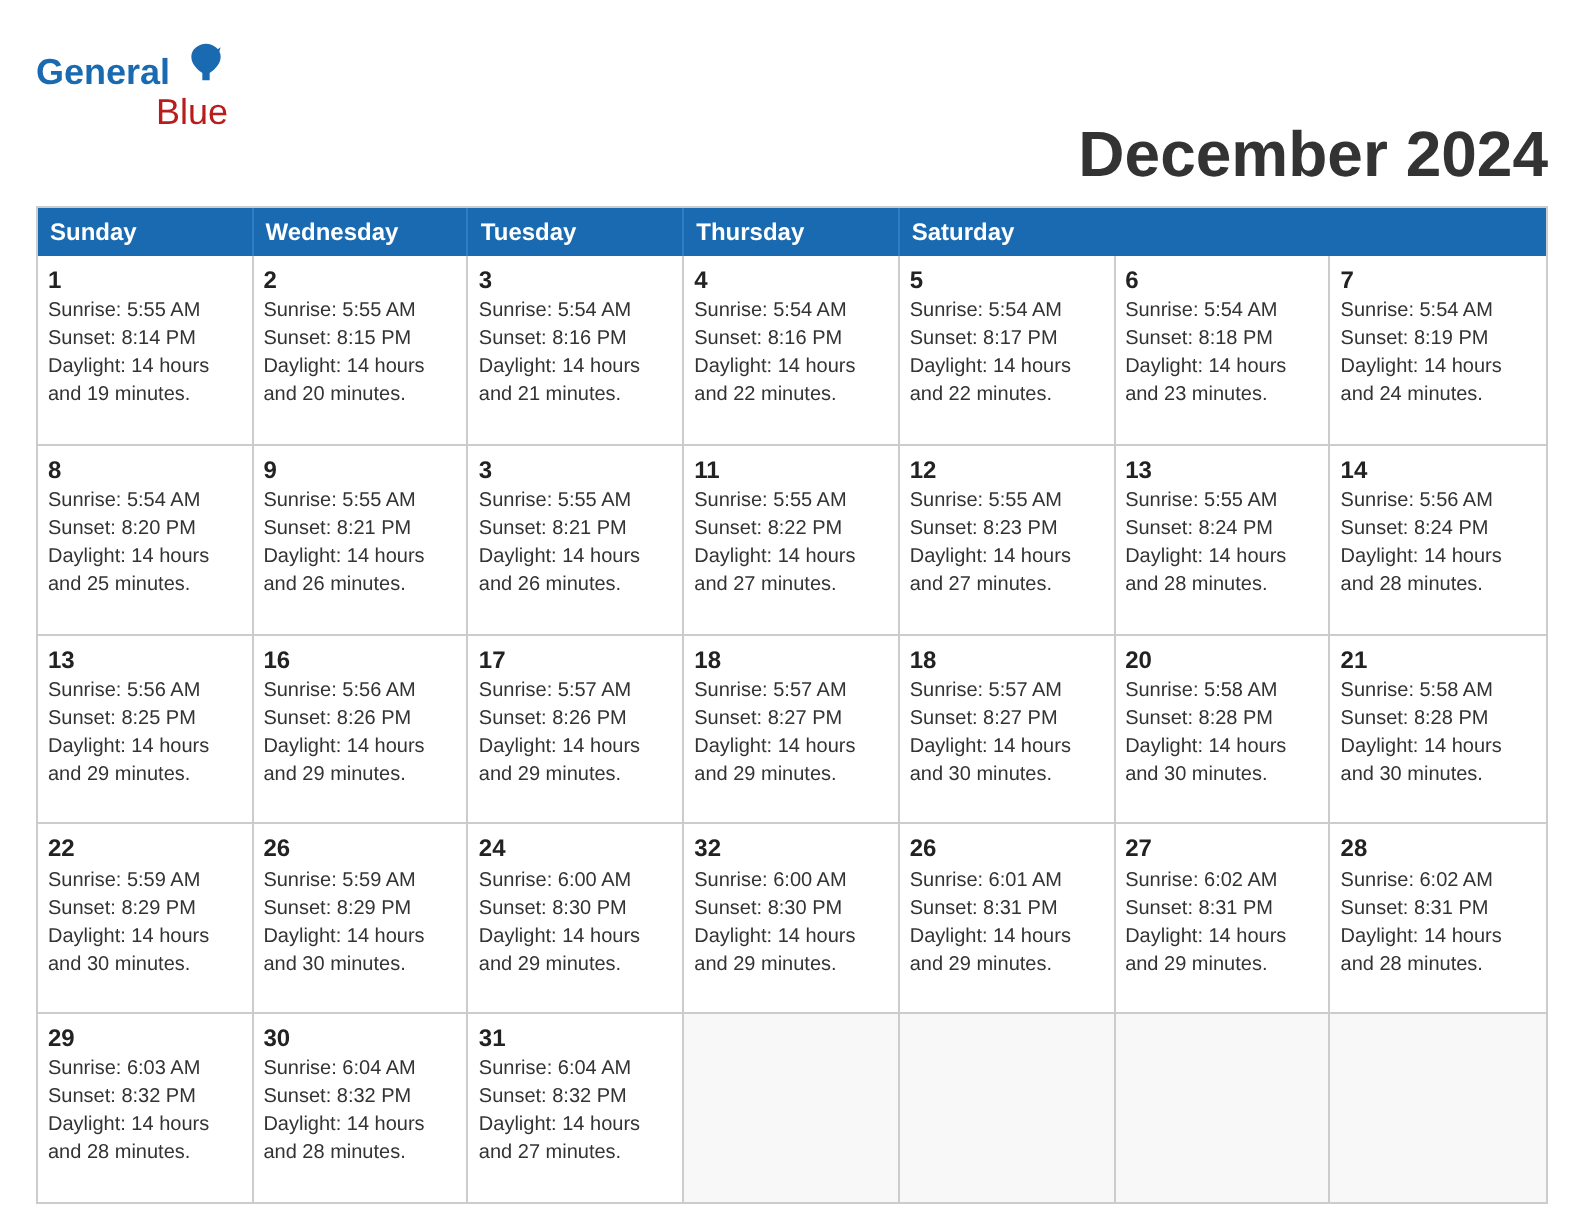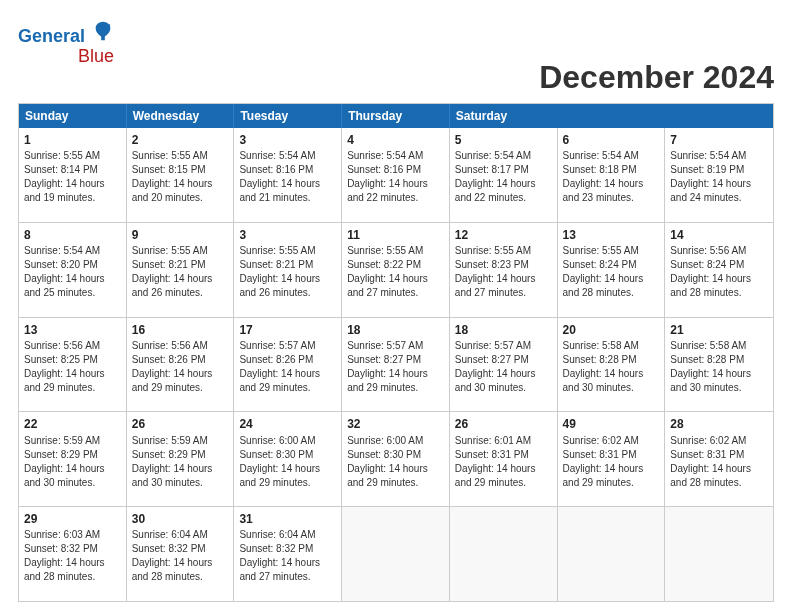--- a/index.html
+++ b/index.html
@@ -248,21 +248,21 @@
           </div>
           <div class="cal-cell">
             <span class="day-num">32</span>
             <div class="cell-text">Sunrise: 6:00 AM<br>Sunset: 8:30 PM<br>Daylight: 14 hours<br>and 29 minutes.</div>
           </div>
           <div class="cal-cell">
             <span class="day-num">26</span>
             <div class="cell-text">Sunrise: 6:01 AM<br>Sunset: 8:31 PM<br>Daylight: 14 hours<br>and 29 minutes.</div>
           </div>
           <div class="cal-cell">
-            <span class="day-num">49</span>
+            <span class="day-num">27</span>
             <div class="cell-text">Sunrise: 6:02 AM<br>Sunset: 8:31 PM<br>Daylight: 14 hours<br>and 29 minutes.</div>
           </div>
           <div class="cal-cell">
             <span class="day-num">28</span>
             <div class="cell-text">Sunrise: 6:02 AM<br>Sunset: 8:31 PM<br>Daylight: 14 hours<br>and 28 minutes.</div>
           </div>
         </div>
         <div class="cal-row">
           <div class="cal-cell">
             <span class="day-num">29</span>

